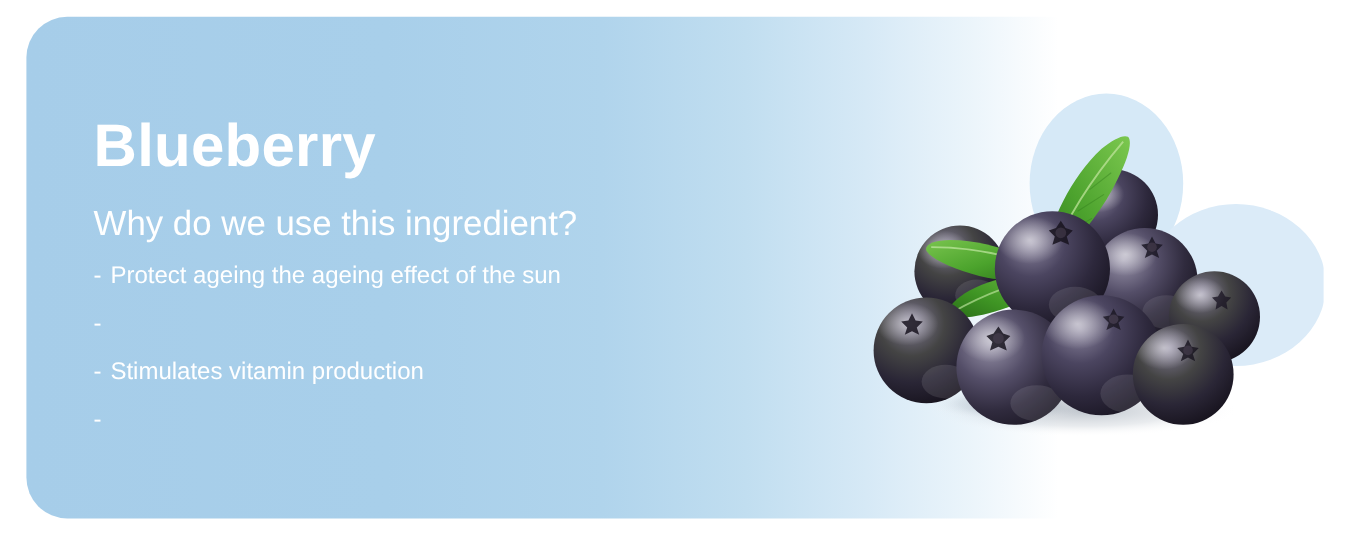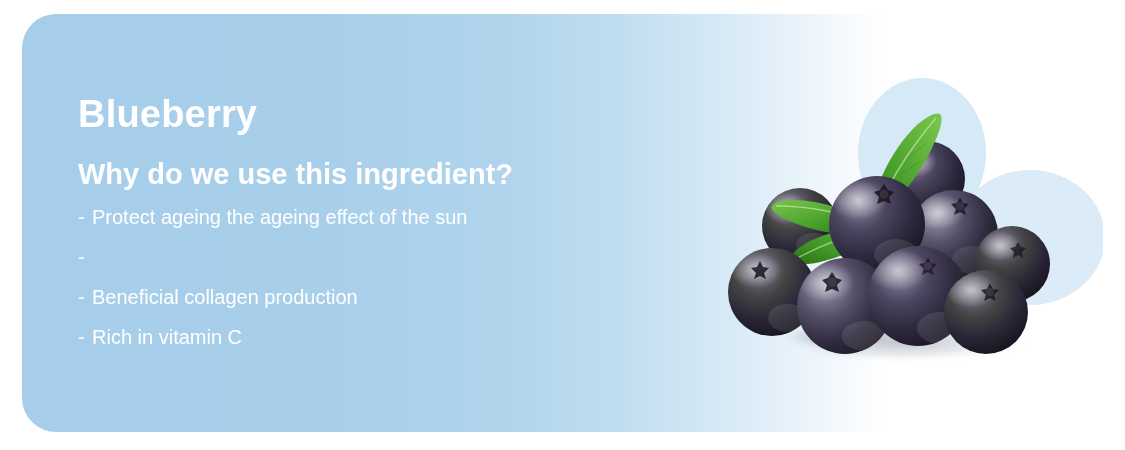--- a/index.html
+++ b/index.html
@@ -64,30 +64,30 @@
 
   
   .text-block {
     position: absolute;
     left: 56px;
     top: 80px;
     width: 620px;
   }
   .title {
     margin: 0;
-    font-size: 38px;
+    font-size: 50px;
     font-weight: bold;
     color: #ffffff;
     letter-spacing: 0.2px;
     line-height: 1.1;
   }
   .subtitle {
     margin: 22px 0 0 0;
     font-size: 29px;
-    font-weight: 700;
+    font-weight: 400;
     color: #ffffff;
     line-height: 1.15;
   }
   .benefit-list {
     list-style: none;
     margin: 16px 0 0 0;
     padding: 0;
   }
   .benefit-item {
     display: flex;
@@ -135,25 +135,24 @@
       <ul class="benefit-list">
         <li class="benefit-item">
           <span class="benefit-dash">-</span>
           <span class="benefit-text">Protect ageing the ageing effect of the sun</span>
         </li>
         <li class="benefit-item">
           <span class="benefit-dash">-</span>
         </li>
         <li class="benefit-item">
           <span class="benefit-dash">-</span>
-          <span class="benefit-text">Beneficial collagen production</span>
+          <span class="benefit-text">Stimulates vitamin production</span>
         </li>
         <li class="benefit-item">
           <span class="benefit-dash">-</span>
-          <span class="benefit-text">Rich in vitamin C</span>
         </li>
       </ul>
 
     </div>
 
     <div class="photo">
       <svg width="360" height="300" viewBox="0 0 360 300" xmlns="http://www.w3.org/2000/svg">
         <defs>
           <radialGradient id="bg1" cx="32%" cy="28%" r="76%">
             <stop offset="0%" stop-color="#8d87a0"></stop>

